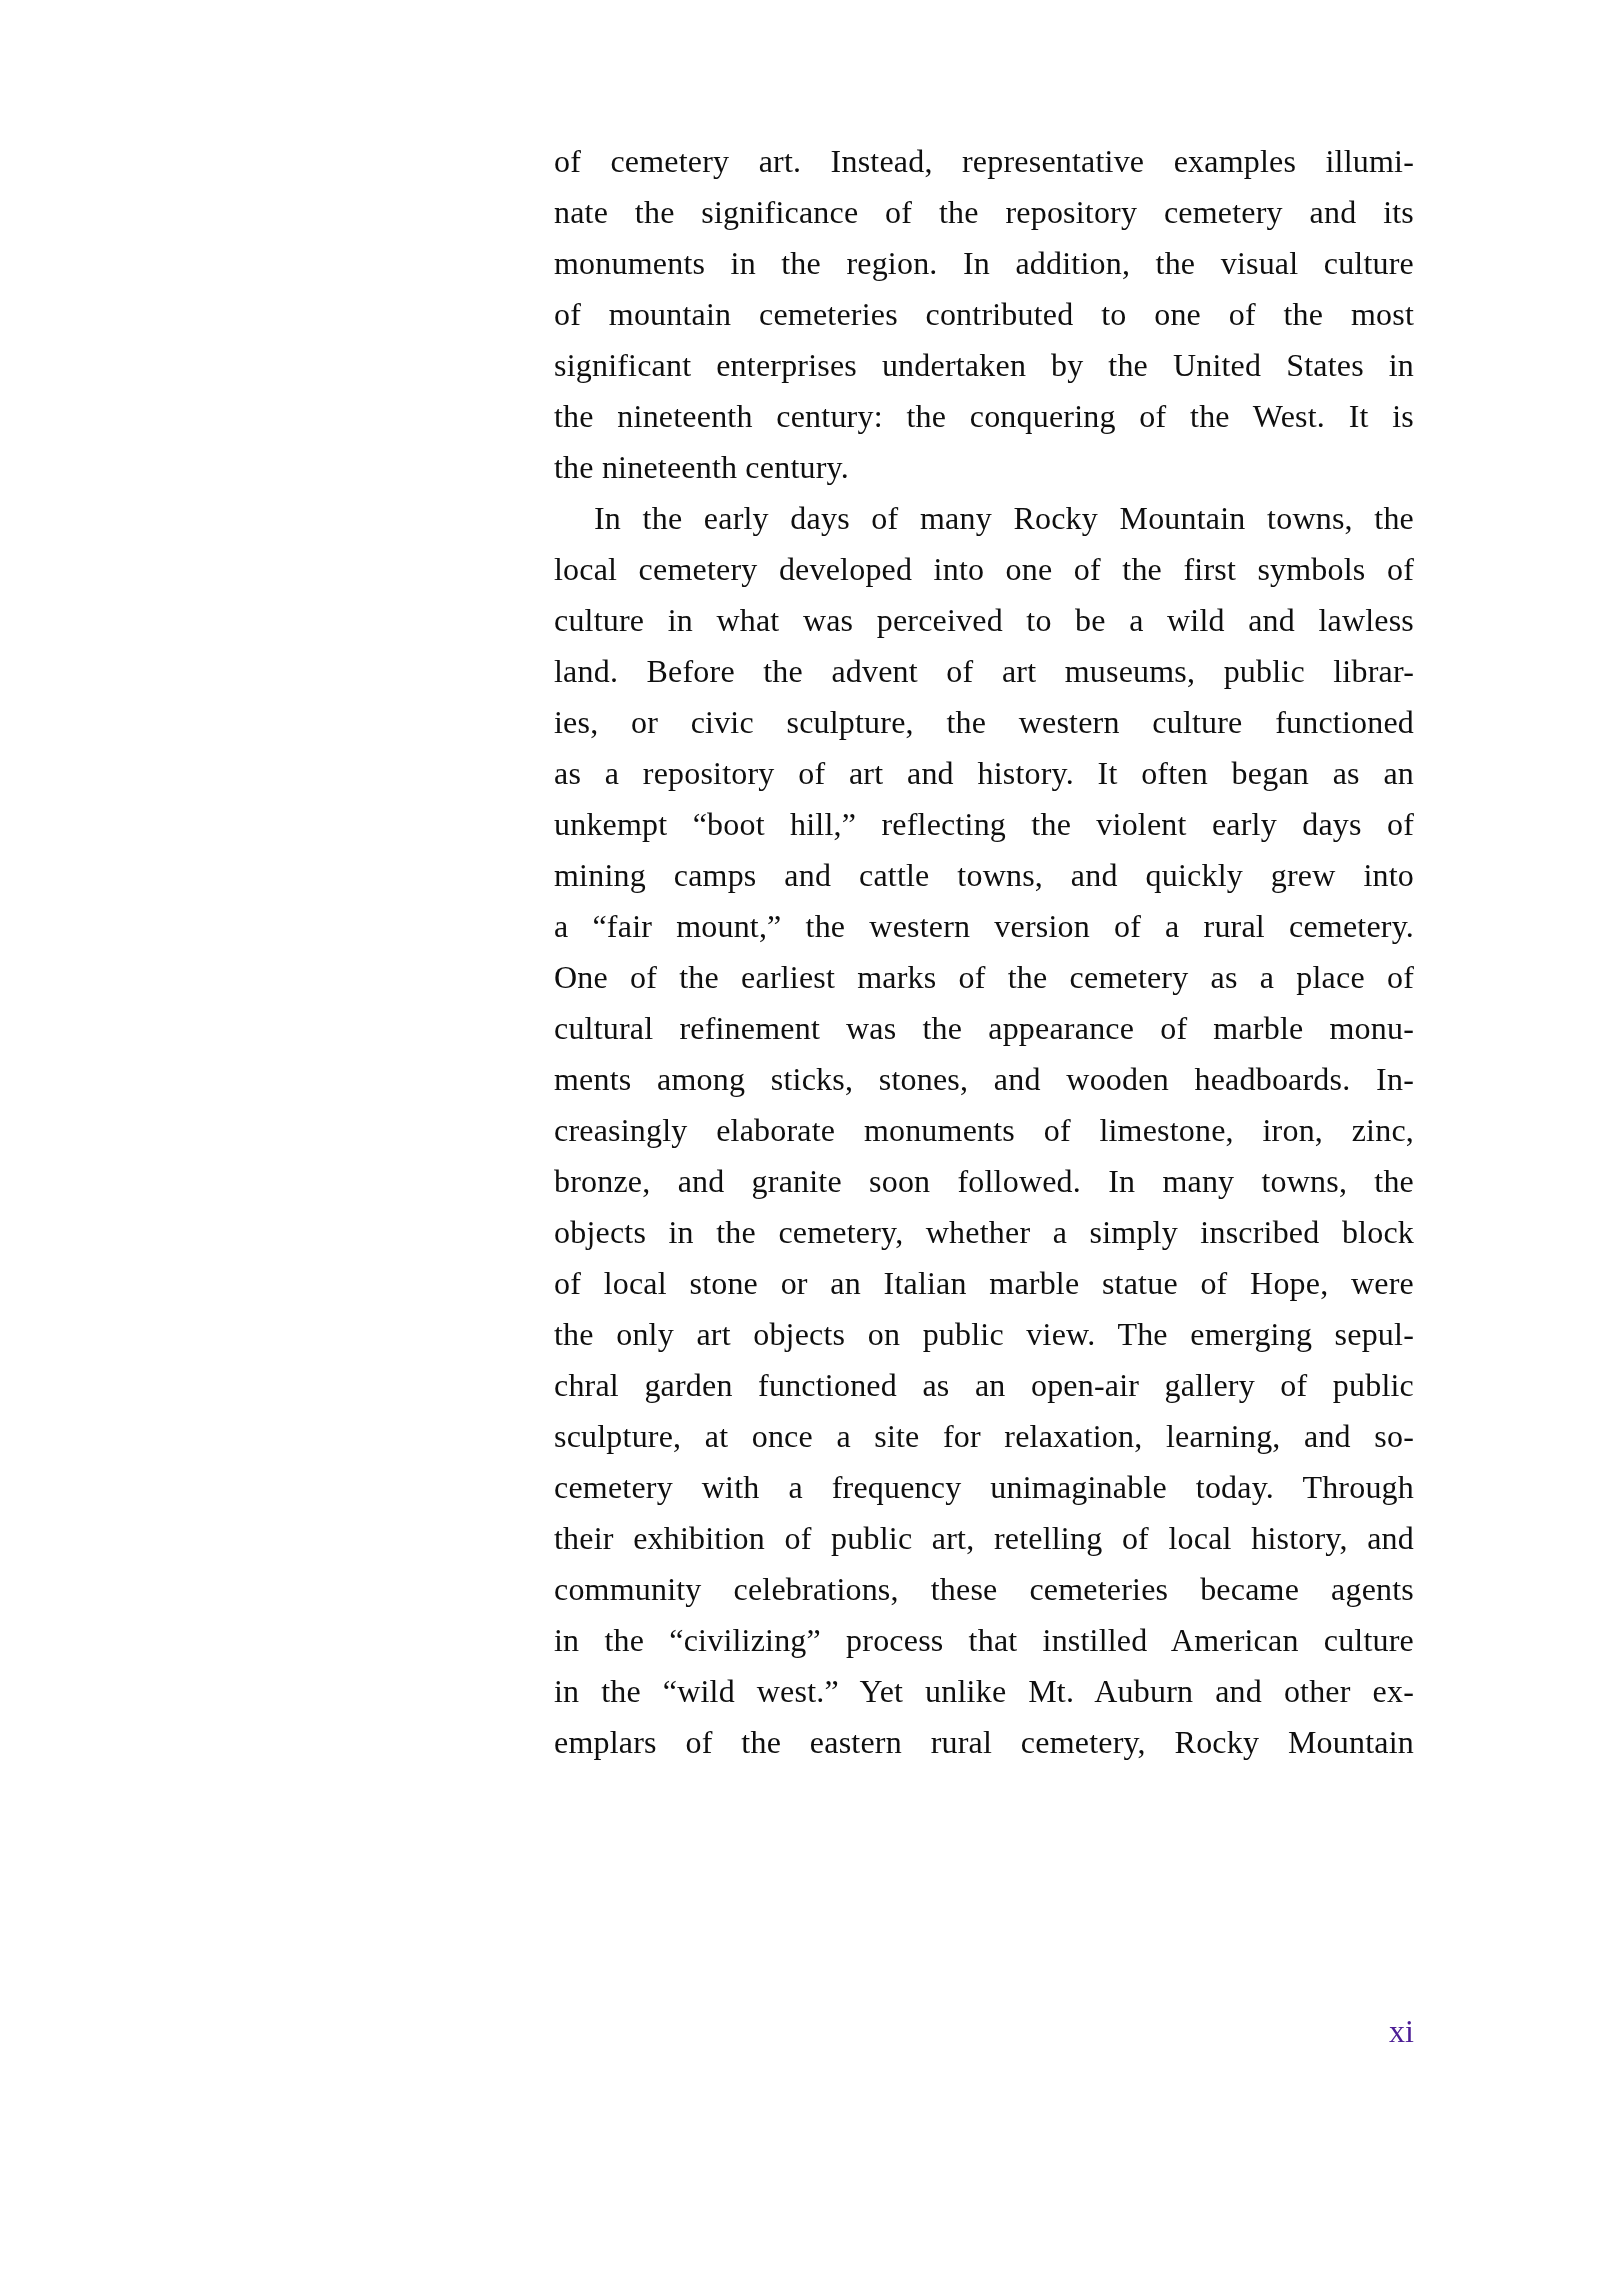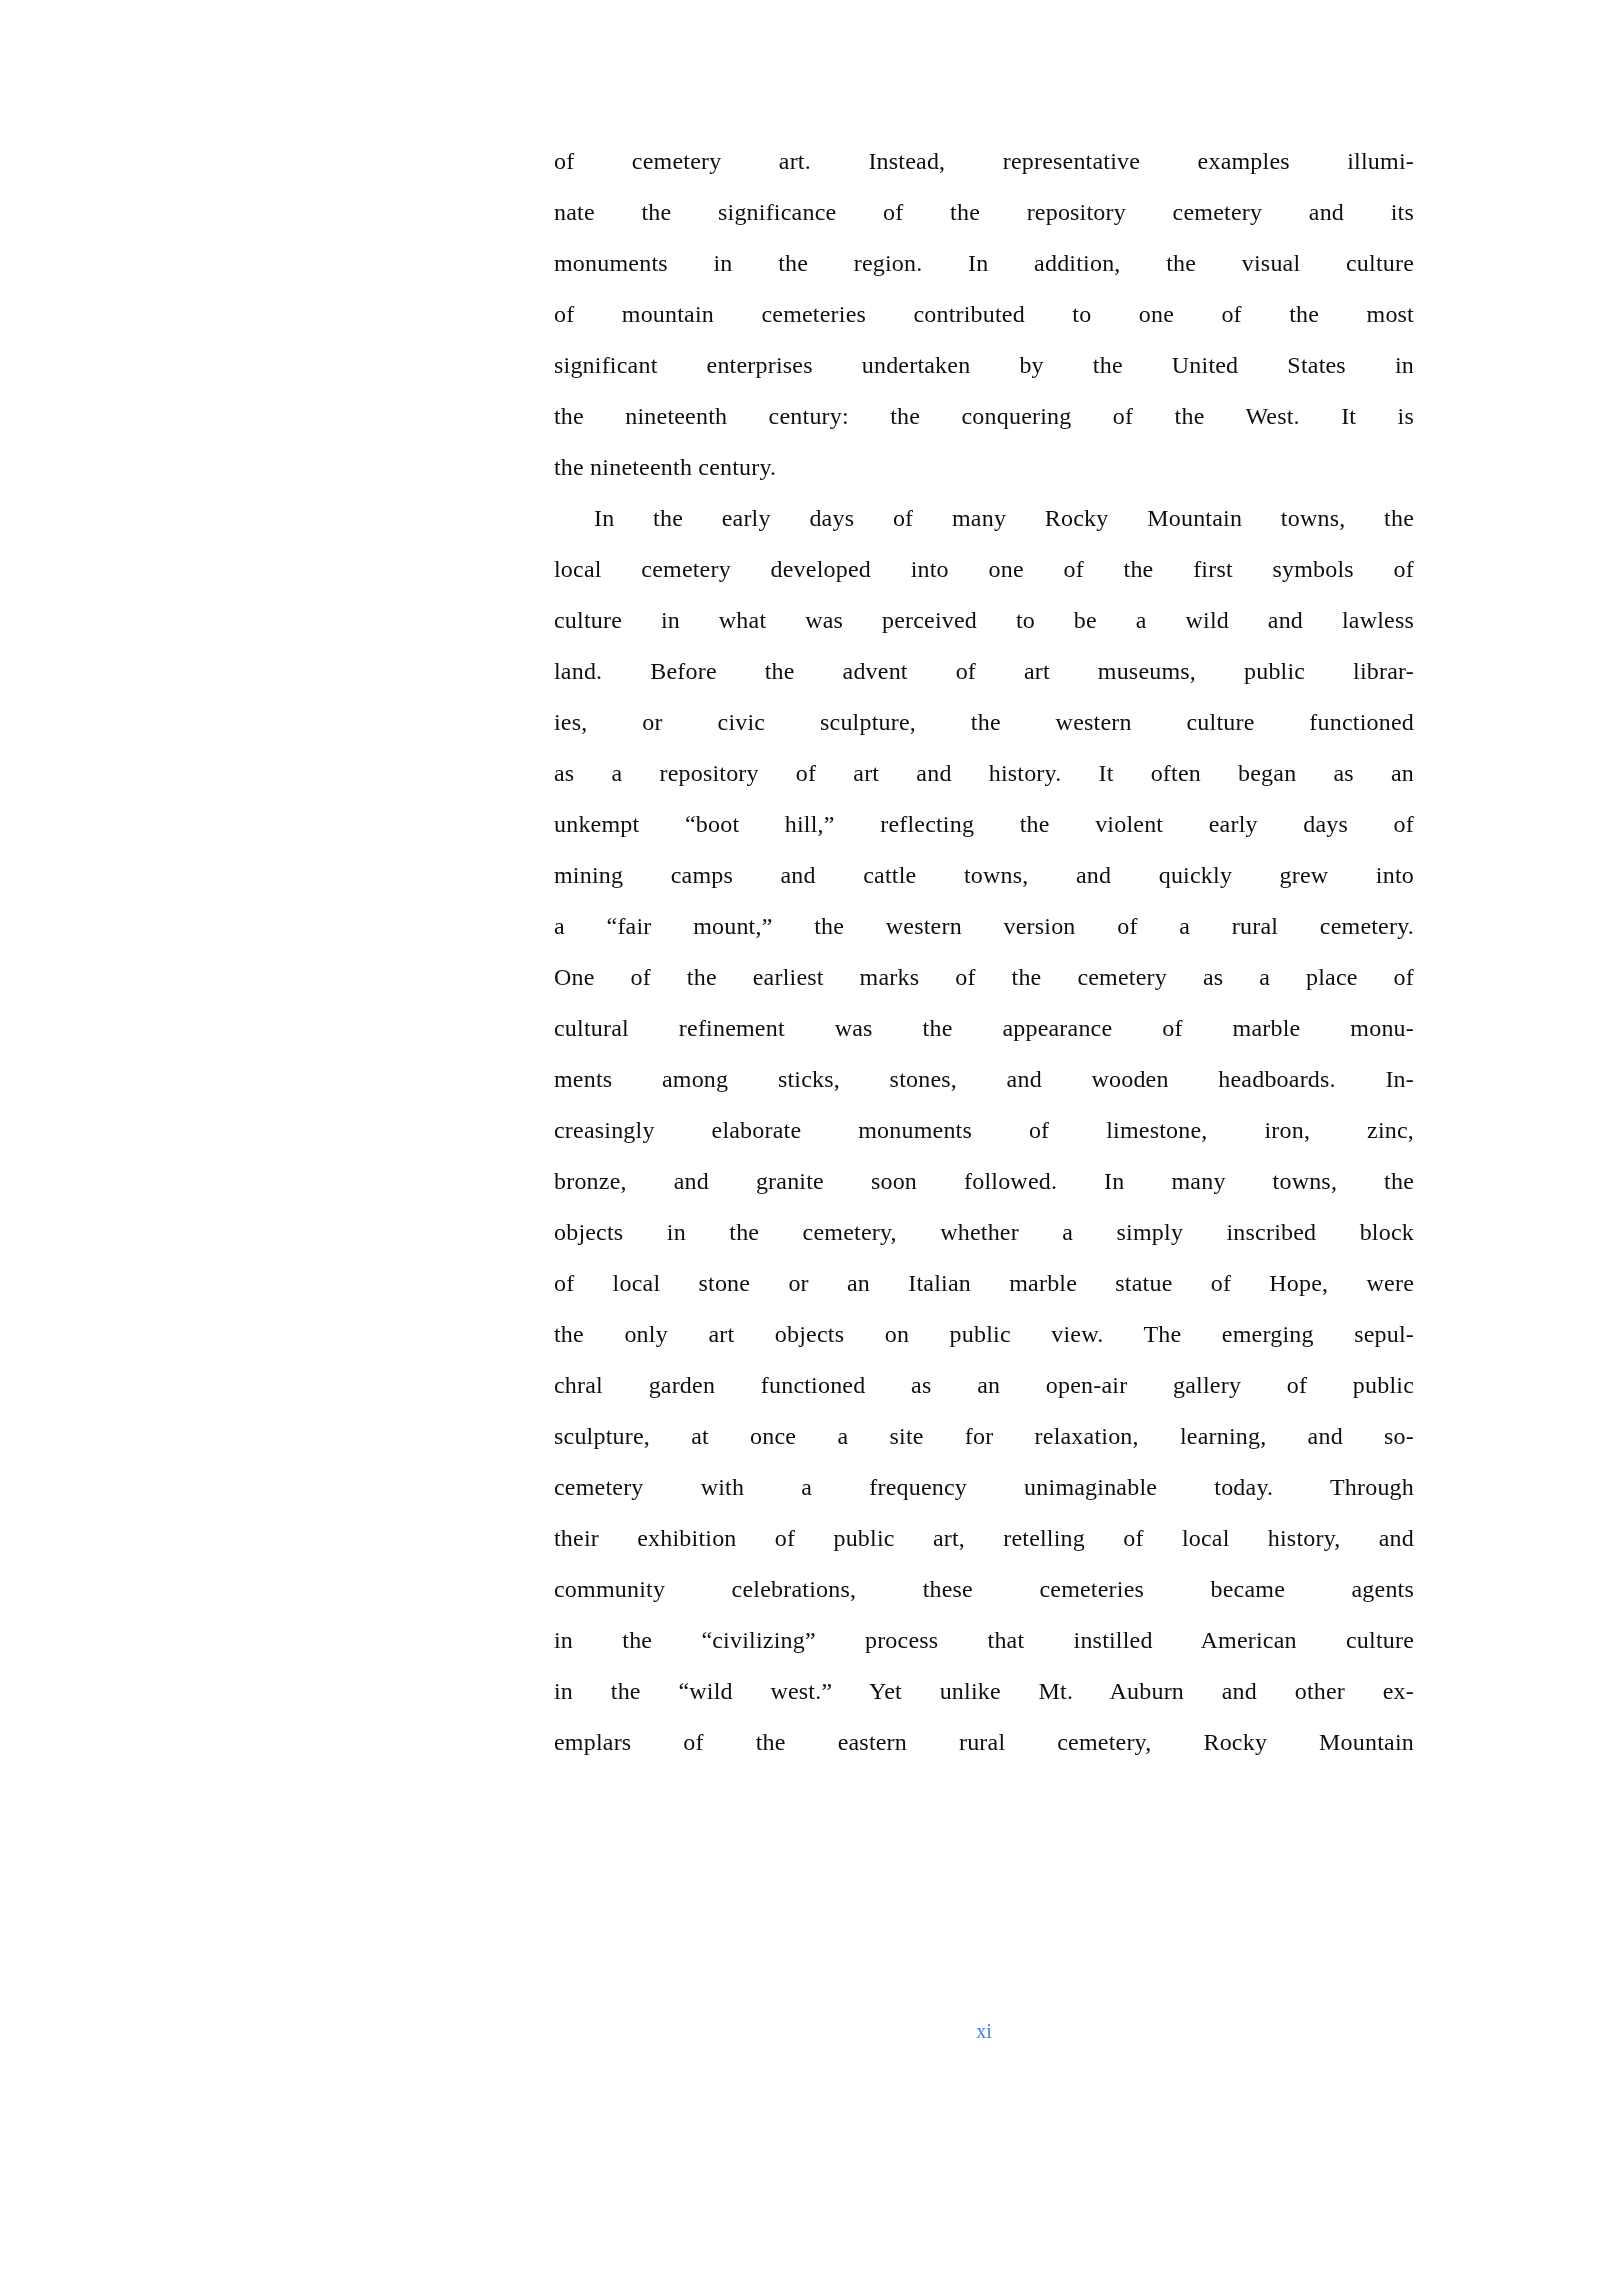--- a/index.html
+++ b/index.html
@@ -17,21 +17,21 @@
     width: 1607px;
     height: 2295px;
     background: #ffffff;
     overflow: hidden;
   }
   .text-block {
     position: absolute;
     left: 554px;
     top: 136px;
     width: 860px;
-    font-size: 24px;
+    font-size: 32px;
     line-height: 51px;
     color: #0f0f0f;
     letter-spacing: 0.2px;
   }
   .para {
     margin: 0;
     padding: 0;
   }
   .line {
     text-align: justify;
@@ -42,24 +42,24 @@
     text-align-last: auto;
   }
   .line.indent {
     text-indent: 40px;
   }
   .page-number {
     position: absolute;
     left: 554px;
     top: 2015px;
     width: 860px;
-    text-align: center;
-    font-size: 20px;
+    text-align: right;
+    font-size: 32px;
     line-height: 32px;
-    color: #3b82f6;
+    color: #4c1d95;
   }
 </style>
 </head>
 <body>
 
 <div class="page">
   <div class="text-block">
       <div class="para">
         <div class="line">of cemetery art. Instead, representative examples illumi-</div>
         <div class="line">nate the significance of the repository cemetery and its</div>

